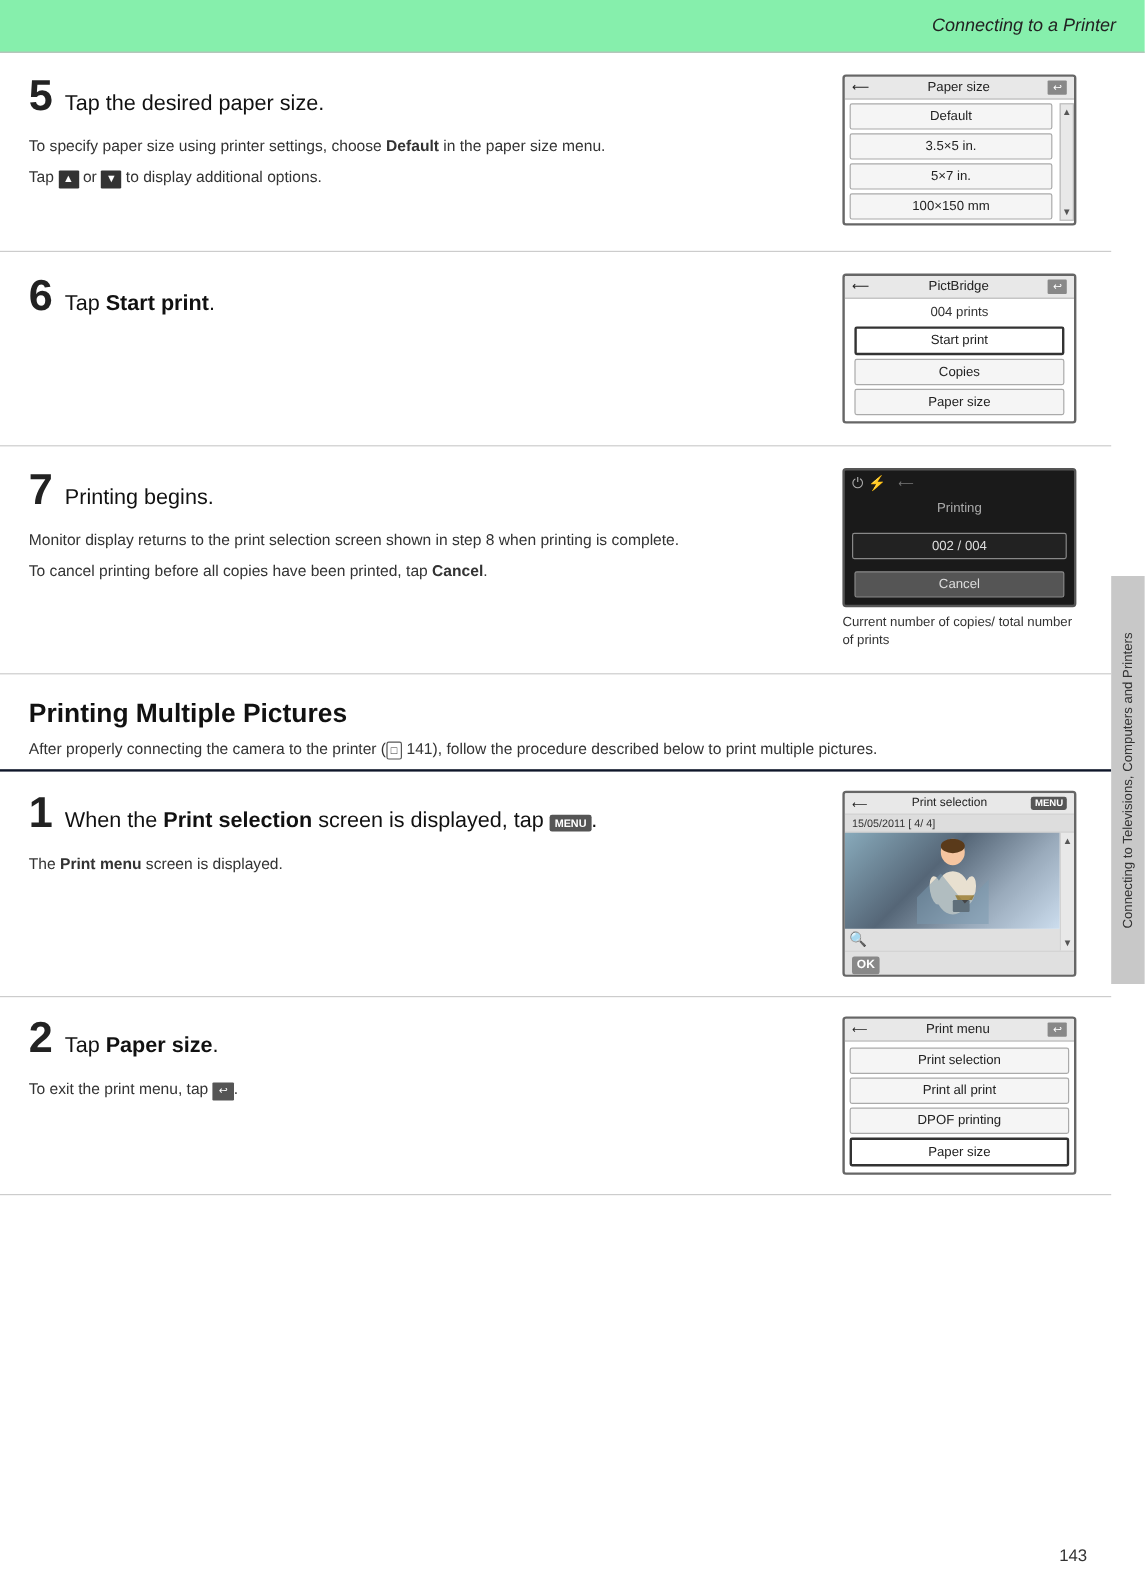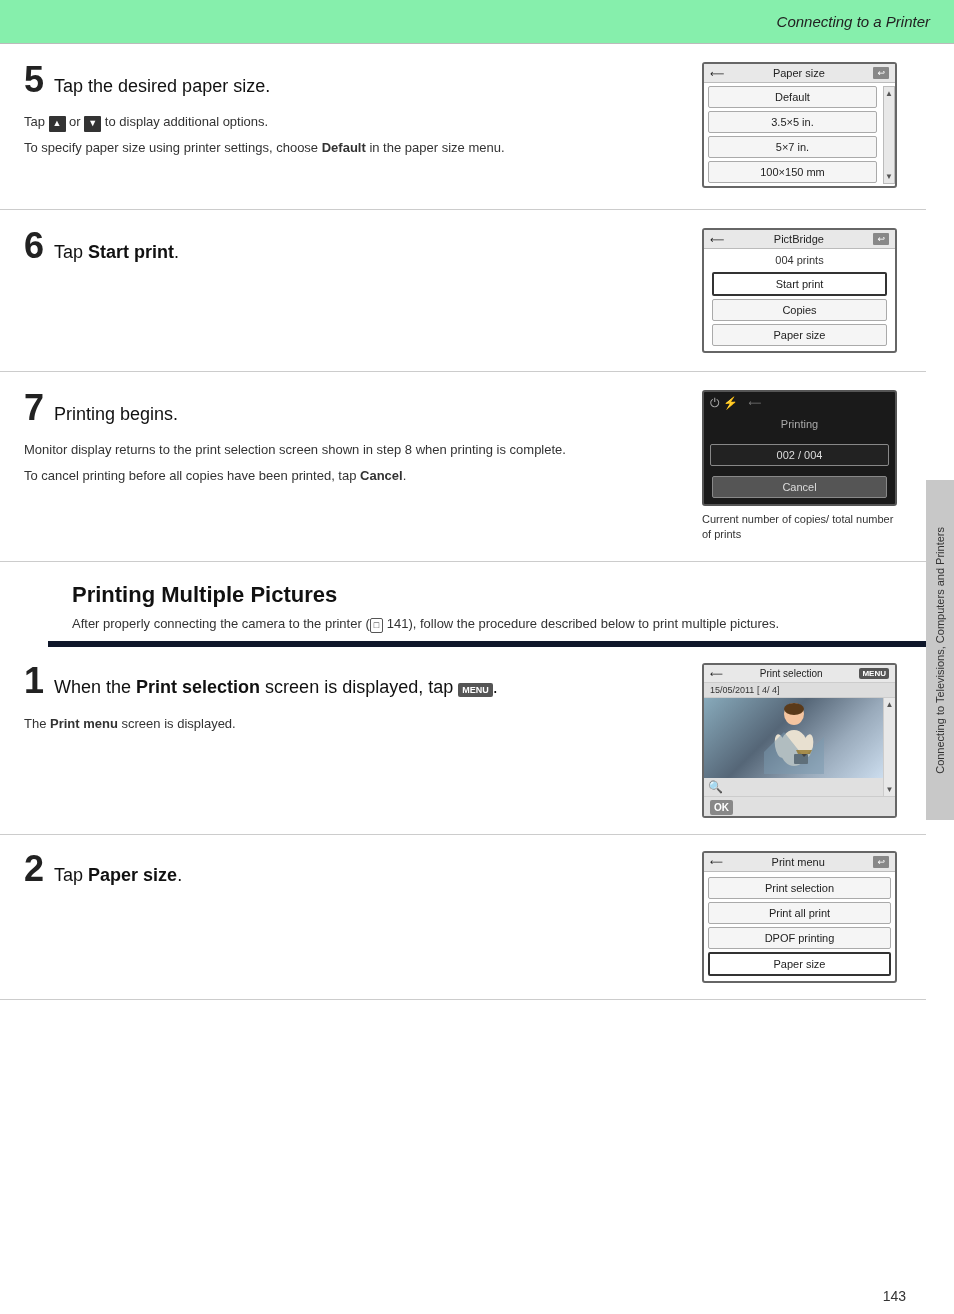--- a/index.html
+++ b/index.html
@@ -155,22 +155,21 @@
       color: #222;
       border-bottom: 1px solid #bbb;
       display: flex;
       justify-content: space-between;
       align-items: center;
     }
 
     
     .section-heading {
       padding: 20px 24px 8px 24px;
-      border-bottom: 6px solid #0f172a;
-      margin-left: 48px;
+      border-bottom: 2px solid #0f172a;
     }
 
     .section-heading h2 {
       font-size: 22px;
       font-weight: bold;
       color: #111;
       margin-bottom: 6px;
     }
 
     .section-heading p {
@@ -273,26 +272,26 @@
 
 <div class="content">
 
   <div class="step-section">
     <div class="step-left">
       <div style="display:flex; align-items:baseline; margin-bottom:6px;">
         <span class="step-number">5</span>
         <span class="step-title">Tap the desired paper size.</span>
       </div>
       <div class="step-body">
+        <p>To specify paper size using printer settings, choose <strong>Default</strong> in the paper size menu.</p>
         <p>
           Tap <span style="display:inline-block;background:#333;color:#fff;font-size:9px;padding:1px 4px;border-radius:1px;font-weight:bold;">▲</span>
           or <span style="display:inline-block;background:#333;color:#fff;font-size:9px;padding:1px 4px;border-radius:1px;font-weight:bold;">▼</span>
           to display additional options.
         </p>
-        <p>To specify paper size using printer settings, choose <strong>Default</strong> in the paper size menu.</p>
       </div>
     </div>
     <div class="step-right">
       <div class="screen-outer" style="position:relative; width:195px;">
         <div class="screen-white">
 
           <div class="ps-title">
             <span style="font-size:10px;">⟵</span>
             <span>Paper size</span>
             <span style="background:#888;color:#fff;font-size:9px;padding:1px 4px;border-radius:1px;">↩</span>
@@ -447,20 +446,26 @@
       </div>
     </div>
   </div>
 
   <div class="step-section-alt">
     <div class="step-left">
       <div style="display:flex; align-items:baseline; margin-bottom:6px;">
         <span class="step-number">2</span>
         <span class="step-title">Tap <strong>Paper size</strong>.</span>
       </div>
+      <div class="step-body">
+        <p>
+          To exit the print menu, tap
+          <span style="background:#555;color:#fff;font-size:9px;padding:1px 5px;border-radius:1px;display:inline-block;">↩</span>.
+        </p>
+      </div>
     </div>
     <div class="step-right">
       <div style="position:relative;width:195px;">
         <div class="screen-white">
           <div class="ps-title">
             <span style="font-size:9px;">⟵</span>
             <span>Print menu</span>
             <span style="background:#888;color:#fff;font-size:9px;padding:1px 4px;border-radius:1px;">↩</span>
           </div>
           <div style="padding:2px 0;">

